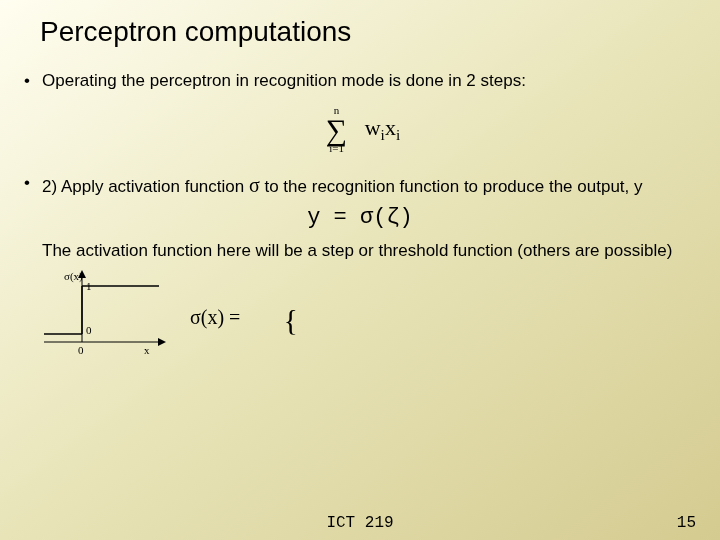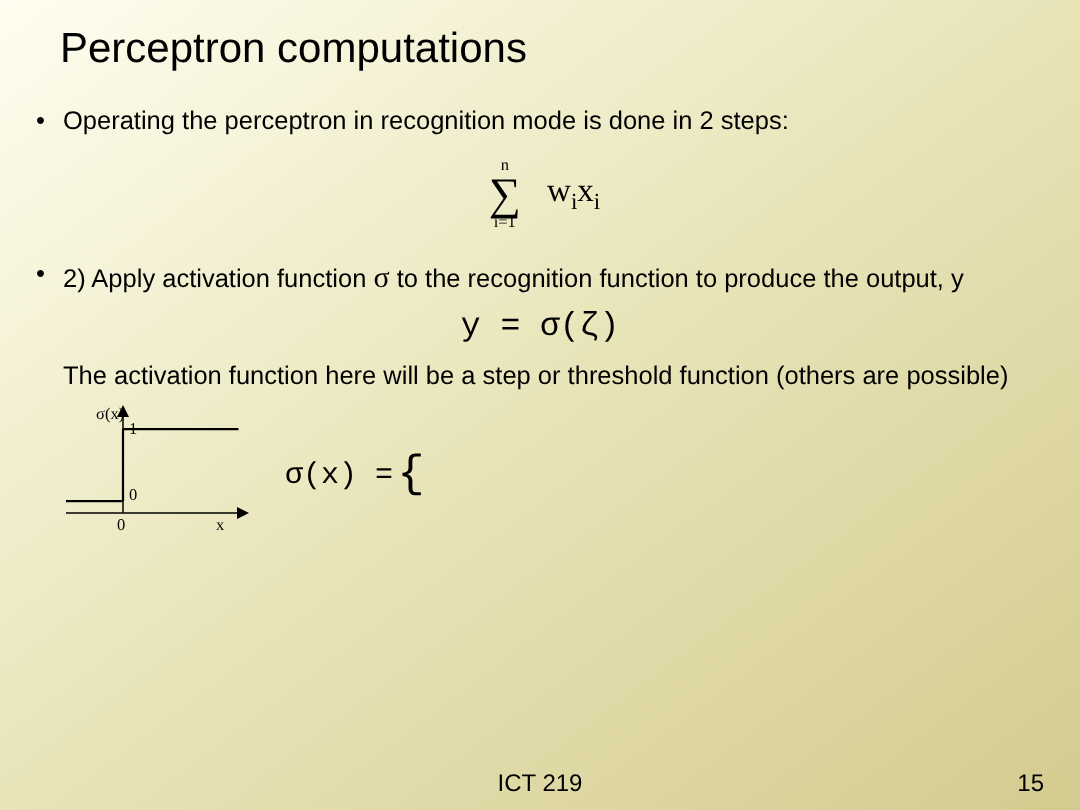--- a/index.html
+++ b/index.html
@@ -87,25 +87,26 @@
     flex-shrink: 0;
     margin-left: 20px;
   }
   .graph-wrap svg { overflow: visible; }
   .glabel {
     font-family: 'Times New Roman', serif;
     font-size: 11px;
     position: absolute;
   }
   .formula3 {
-    font-family: Liberation Mono, monospace;
+    font-family: Liberation Serif, serif;
     font-size: 20px;
     display: flex;
-    align-items: center;
+    align-items: flex-end;
     flex-shrink: 0;
+    gap: 40px;
   }
   .brace {
     font-size: 30px;
     line-height: 0.6;
     margin: 0 3px;
   }
   .cases {
     display: inline-block;
     font-size: 15px;
     line-height: 1.2;
@@ -115,20 +116,21 @@
     line-height: 1.25;
     flex: 1;
   }
   .footer {
     position: absolute;
     bottom: 8px;
     left: 0;
     width: 100%;
     font-size: 16px;
     text-align: center;
+    font-family: Liberation Mono, monospace;
   }
   .page-num {
     position: absolute;
     right: 24px;
     bottom: 0;
     margin-top: 40px;
   }
 </style>
 </head>
 <body>

